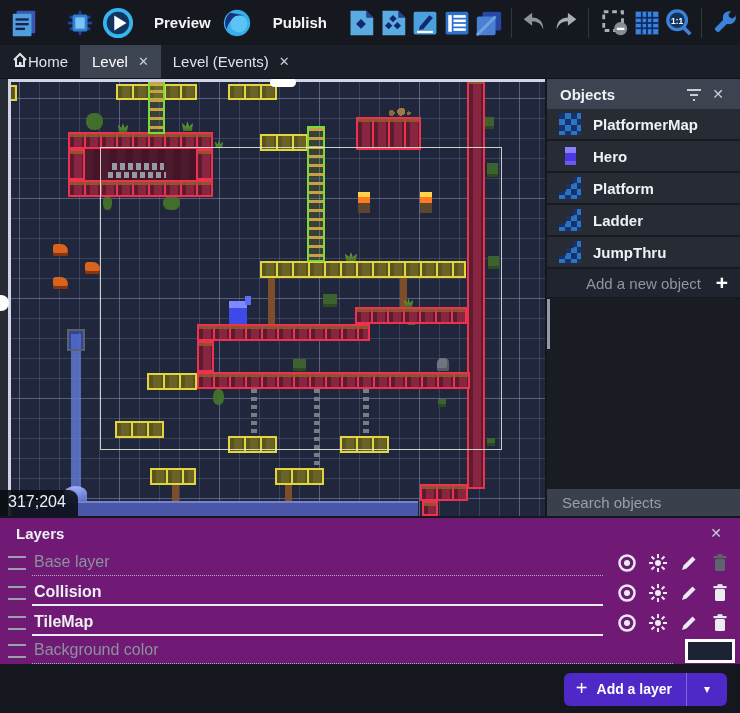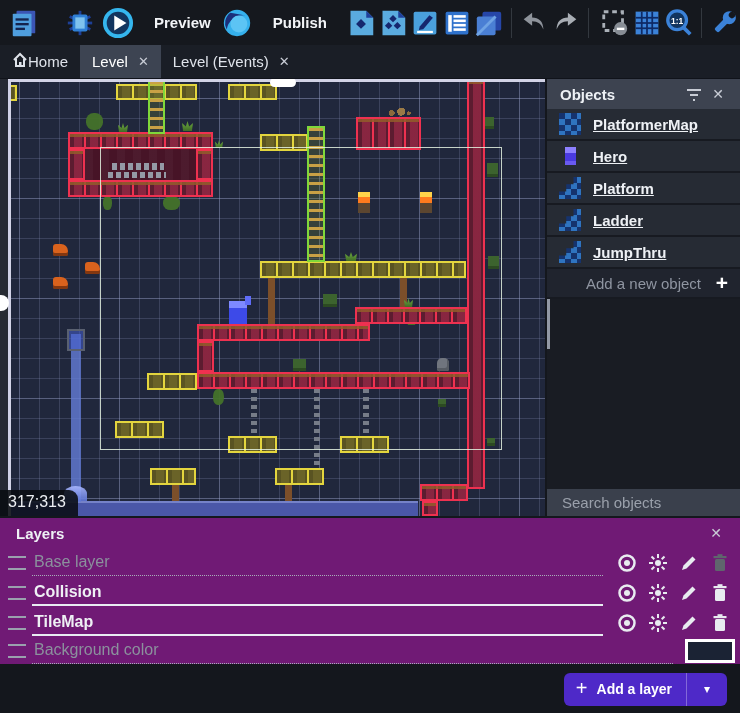--- a/index.html
+++ b/index.html
@@ -60,21 +60,21 @@
   .scroll-track-h{position:absolute;left:0;top:0;width:537px;height:3px;background:#d2d3e6;z-index:50;}
   .scroll-track-v{position:absolute;left:0;top:0;width:3px;height:437px;background:#d2d3e6;z-index:50;}
   .thumb-h{position:absolute;left:262px;top:-1px;width:26px;height:9px;border-radius:5px;background:#ffffff;z-index:51;}
   .thumb-v{position:absolute;left:-7px;top:216px;width:16px;height:16px;border-radius:50%;background:#ffffff;z-index:60;}
   .coord-label{position:absolute;left:0;bottom:0;z-index:70;background:rgba(9,12,18,.88);
     color:#eceef2;font-size:16px;padding:3px 12px 5px 8px;border-top-right-radius:9px;}
   
   .objects-panel{width:195px;display:flex;flex-direction:column;border-left:2px solid #14171d;box-sizing:border-box;background:#191c23;}
   .op-header{height:30px;background:#3d4350;display:flex;align-items:center;padding:0 10px 0 13px;}
   .op-title{font-size:15px;font-weight:bold;flex:1;}
-  .op-row{height:30px;background:#262b34;border-bottom:2px solid #171a21;display:flex;align-items:center;text-decoration:underline;}
+  .op-row{height:30px;background:#262b34;border-bottom:2px solid #171a21;display:flex;align-items:center;}
   .op-icon-wrap{width:46px;display:flex;justify-content:center;}
   .op-label{font-size:15px;font-weight:600;color:#eef1f5;}
   .obj-icon{width:22px;height:22px;
     background:linear-gradient(45deg,#2f74c0 25%,transparent 25% 75%,#2f74c0 75%),
     linear-gradient(45deg,#2f74c0 25%,#15336e 25% 75%,#2f74c0 75%);
     background-size:12px 12px;background-position:0 0,6px 6px;}
   .obj-icon.stair{clip-path:polygon(0 100%,0 66%,33% 66%,33% 33%,66% 33%,66% 0,100% 0,100% 100%);}
   .hero-sprite{width:11px;height:18px;background:linear-gradient(180deg,#8d80ff 0 33%,#4a3ae0 33% 78%,#6a5af0 78%);}
   .op-add{height:28px;background:#20242e;display:flex;align-items:center;border-bottom:2px solid #171a21;padding-left:24px;}
   .op-add-label{flex:1;text-align:center;color:#8f95a1;font-size:15px;padding-left:12px;}
@@ -333,21 +333,21 @@
         <div class="tile t-torch" style="left: 412px; top: 113px; width: 12px; height: 21px;"></div>
         <div class="tile t-hero" style="left: 221px; top: 222px; width: 18px; height: 23px;"></div>
       </div>
     <div class="sel-rect" style="left: 92px; top: 68px; width: 400px; height: 301px;"></div>
     <div class="scroll-track-h"></div>
     <div class="scroll-track-v"></div>
     <div class="thumb-h"></div>
   </div>
 
   <div class="thumb-v"></div>
-  <div class="coord-label">317;313</div>
+  <div class="coord-label">317;204</div>
 
   <aside class="objects-panel">
     <div class="op-header">
       <span class="op-title">Objects</span>
       <span class="licon">
         <svg width="16" height="14" viewBox="0 0 16 14">
             <g stroke="#c9cdd6" stroke-width="2">
               <line x1="1" y1="3" x2="15" y2="3"></line>
               <line x1="4" y1="8" x2="12" y2="8"></line>
               <line x1="7" y1="13" x2="9" y2="13"></line>

